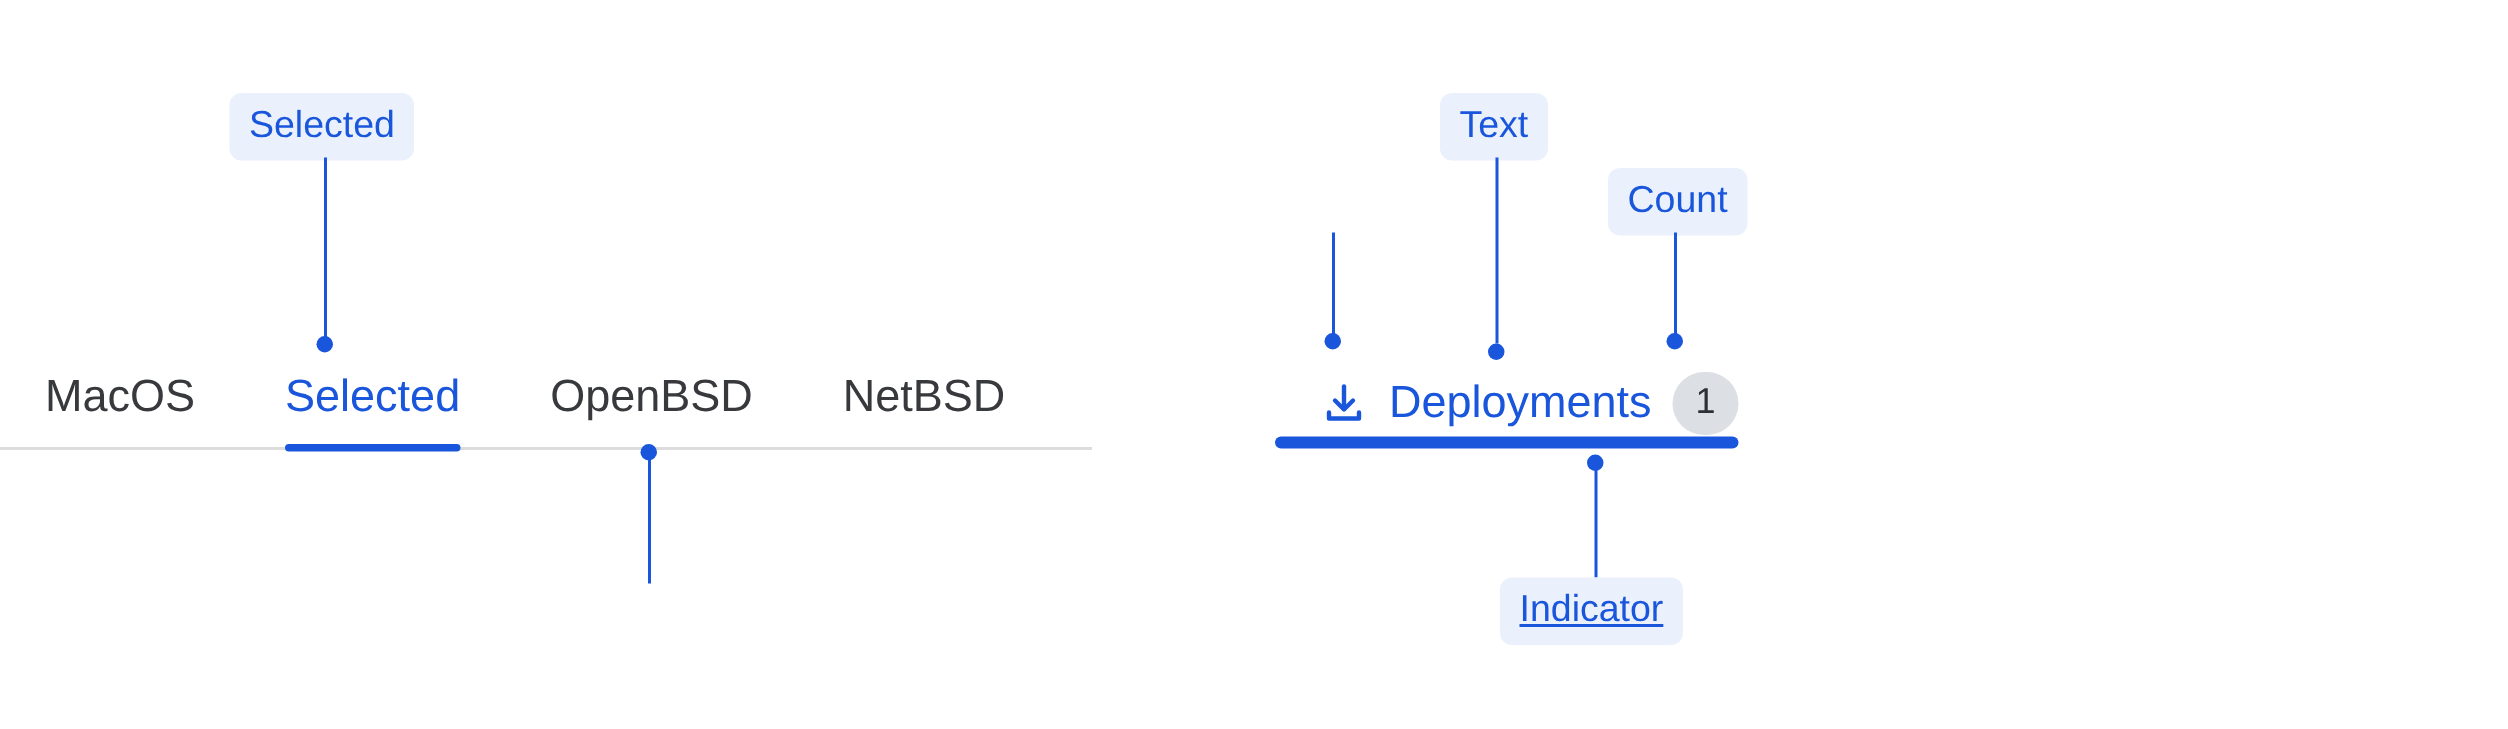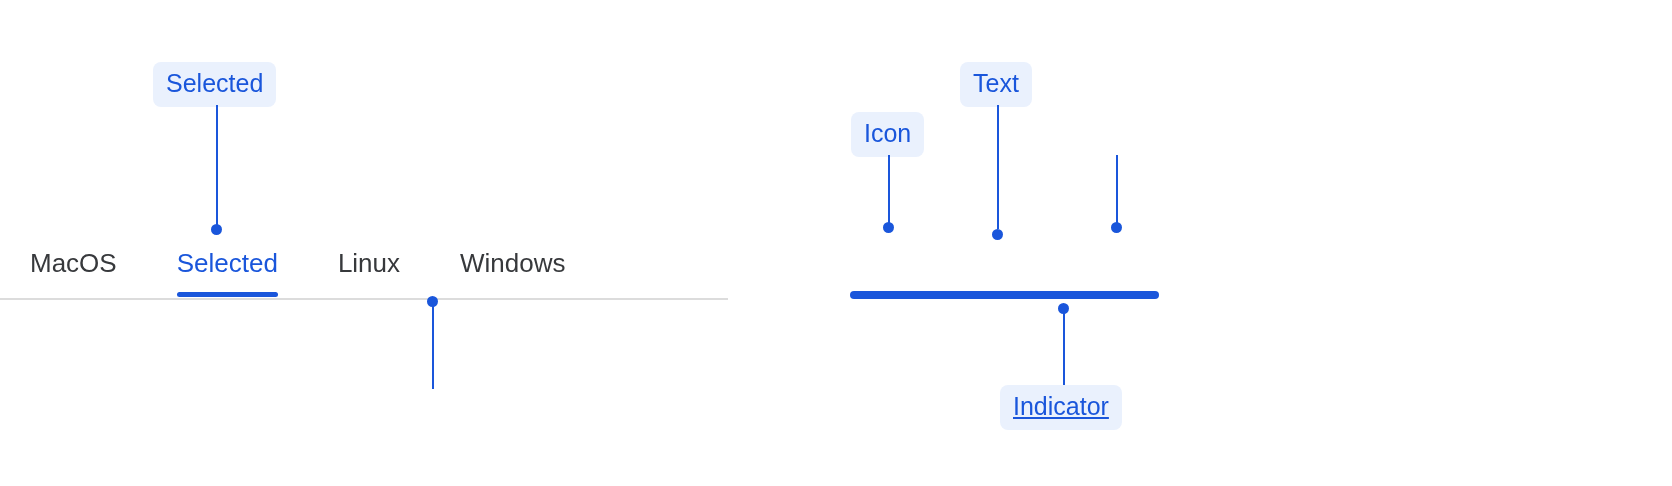--- a/index.html
+++ b/index.html
@@ -46,21 +46,21 @@
     left: 0;
     top: 246px;
     width: 728px;
     height: 54px;
     border-bottom: 2px solid #dcdcdc;
     display: flex;
     align-items: flex-start;
   }
   .tab {
     position: relative;
-    font-size: 26px;
+    font-size: 30px;
     line-height: 1;
     color: #37393c;
     padding: 4px 0 18px 0;
     margin: 0 30px;
     white-space: nowrap;
     font-family: "Liberation Sans", sans-serif;
   }
   .tab.selected { color: #1a56db; }
   .tab.selected::after {
     content: "";
@@ -126,38 +126,49 @@
 
 <div class="canvas">
 
   <div class="anno-badge" style="left:153px; top:62px;">Selected</div>
   <div class="anno-line" style="left:216px; top:105px; height:124px;"></div>
   <div class="anno-dot" style="left:211px; top:224px;"></div>
 
   <div class="tabs-left">
     <div class="tab">MacOS</div>
     <div class="tab selected">Selected</div>
-    <div class="tab">Linux</div>
-    <div class="tab">Windows</div>
+    <div class="tab">OpenBSD</div>
+    <div class="tab">NetBSD</div>
   </div>
 
   <div class="anno-dot" style="left:427px; top:296px;"></div>
   <div class="anno-line" style="left:432px; top:301px; height:88px;"></div>
 
-  <div class="anno-badge" style="left:851px; top:112px;">Icon</div>
   <div class="anno-line" style="left:888px; top:155px; height:72px;"></div>
   <div class="anno-dot" style="left:883px; top:222px;"></div>
 
   <div class="anno-badge" style="left:960px; top:62px;text-align:center;">Text</div>
   <div class="anno-line" style="left:997px; top:105px; height:124px;"></div>
   <div class="anno-dot" style="left:992px; top:229px;"></div>
 
+  <div class="anno-badge" style="left:1072px; top:112px;">Count</div>
   <div class="anno-line" style="left:1116px; top:155px; height:72px;"></div>
   <div class="anno-dot" style="left:1111px; top:222px;"></div>
 
+  <div class="tabs-right">
+    <div class="tab-deploy">
+      <svg class="deploy-icon" viewBox="0 0 24 24" fill="none" stroke="#1a56db" stroke-width="2.2" stroke-linecap="round" stroke-linejoin="round">
+        <path d="M12 3.5 L12 14.5"></path>
+        <path d="M7.5 10.5 L12 15 L16.5 10.5"></path>
+        <path d="M4.5 16.5 L4.5 19.5 L19.5 19.5 L19.5 16.5"></path>
+      </svg>
+      <span class="deploy-text">Deployments</span>
+      <span class="deploy-count">1</span>
+    </div>
+  </div>
 
   <div class="deploy-indicator"></div>
 
   <div class="anno-dot" style="left:1058px; top:303px;"></div>
   <div class="anno-line" style="left:1063px; top:308px; height:77px;"></div>
   <div class="anno-badge" style="left:1000px; top:385px;text-decoration:underline;">Indicator</div>
 
 </div>
 
 </body></html>

